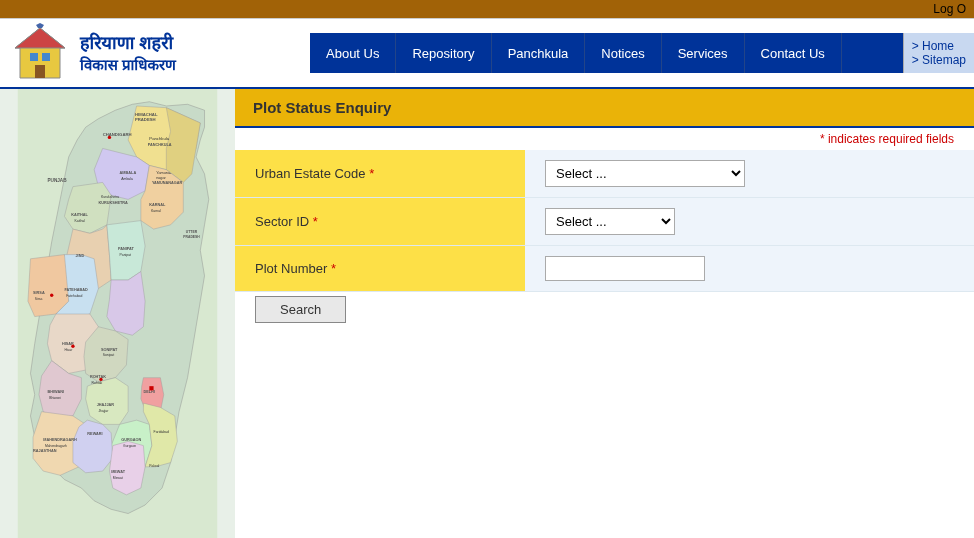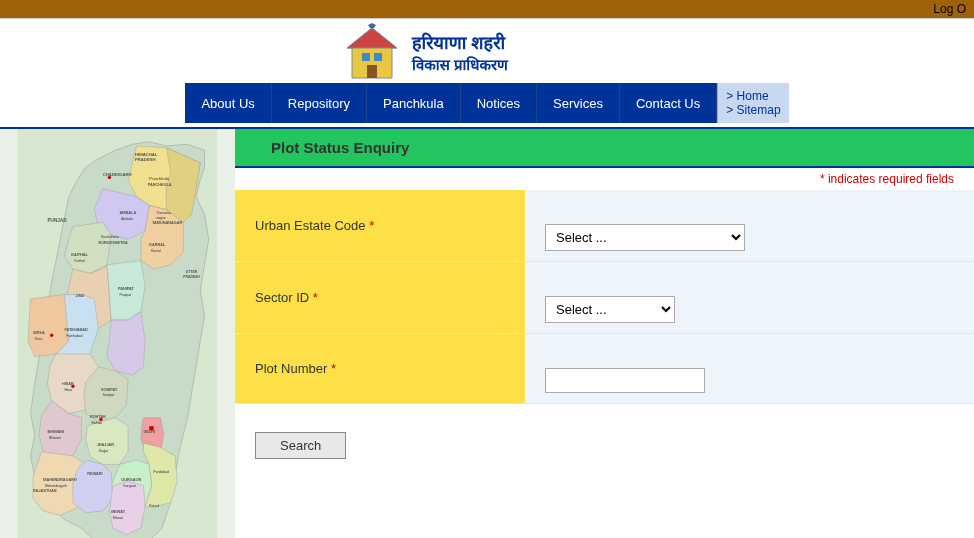--- a/index.html
+++ b/index.html
@@ -14,21 +14,20 @@
       font-size: 12px;
     }
 
     
     .header {
       display: flex;
       align-items: center;
       background: #fff;
       border-bottom: 2px solid #003399;
       padding: 4px 0;
-      flex-direction: column;
     }
     .logo-area {
       display: flex;
       align-items: center;
       width: 310px;
       padding-left: 10px;
       flex-shrink: 0;
     }
     .logo-icon {
       width: 60px;
@@ -98,23 +97,23 @@
     }
 
     
     .content-area {
       flex: 1;
       padding: 0;
       background: #fff;
     }
 
     .page-title-bar {
-      background: #22c55e;
+      background: #eab308;
       border-bottom: 2px solid #003399;
-      padding: 10px 36px;
+      padding: 10px 18px;
       font-size: 15px;
       font-weight: bold;
       color: #333;
     }
 
     .required-note {
       text-align: right;
       padding: 4px 20px;
       color: #cc0000;
       font-size: 12px;
@@ -141,29 +140,28 @@
       padding: 10px 20px;
       vertical-align: middle;
     }
     .required-star { color: #cc0000; }
 
     select, input[type="text"] {
       padding: 4px 6px;
       border: 1px solid #aaa;
       font-size: 13px;
       background: #fff;
-      margin-top: 24px;
     }
     select.wide { width: 200px; }
     select.narrow { width: 130px; }
     input.plot-num { width: 160px; }
 
     
     .buttons-row {
-      padding: 28px 20px;
+      padding: 4px 20px;
       display: flex;
       gap: 32px;
       background: #fff;
     }
     .btn {
       padding: 5px 24px;
       font-size: 13px;
       border: 1px solid #888;
       background: #e8e8e8;
       cursor: pointer;

